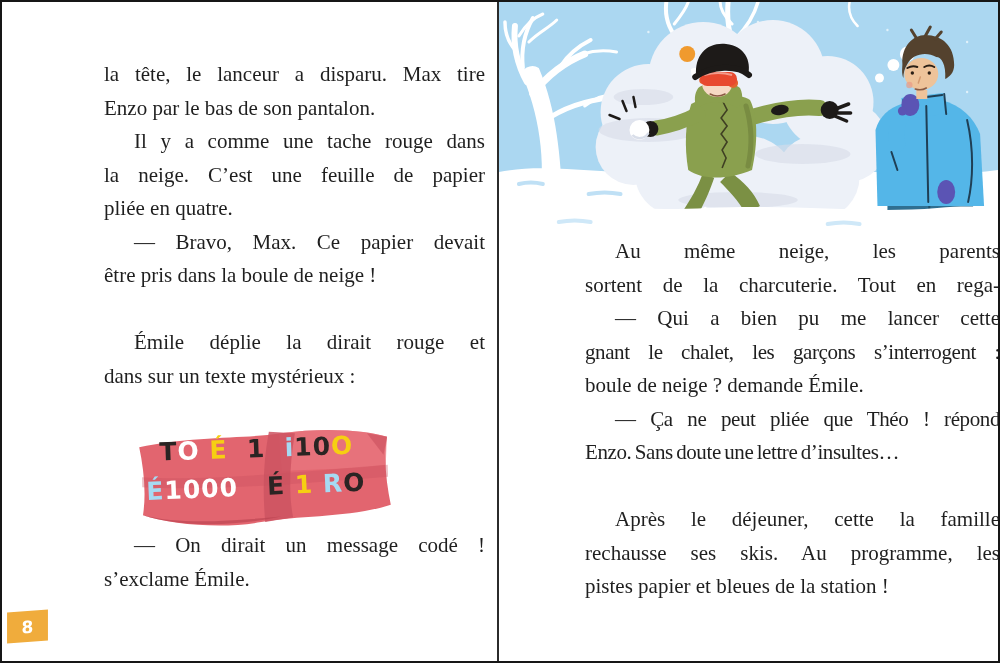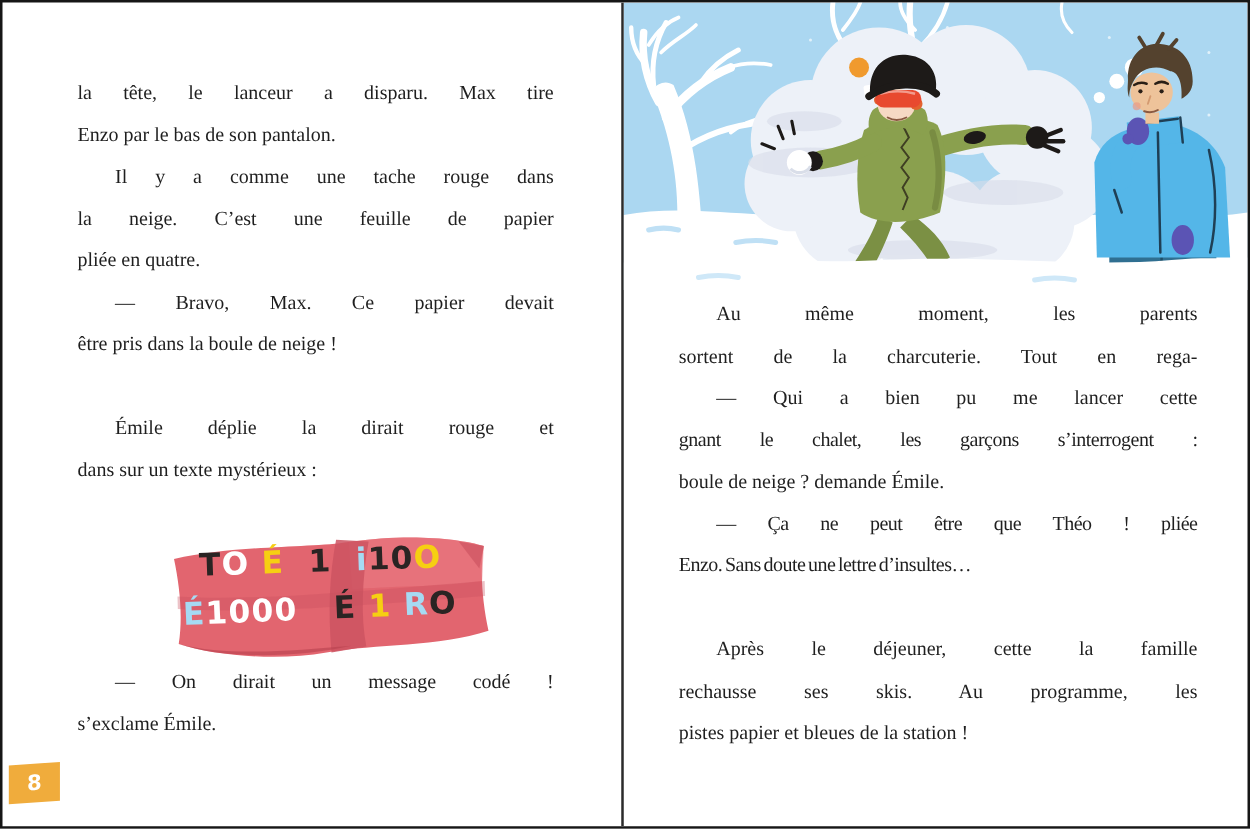--- a/index.html
+++ b/index.html
@@ -7,21 +7,21 @@
     position:relative; width:1000px; height:663px;
     background:#ffffff; border:2px solid #161616; box-sizing:border-box;
     overflow:hidden;
     font-family:"Liberation Serif","DejaVu Serif",serif;
     color:#1f1f1f;
   }
   .gutter {
     position:absolute; left:495px; top:0; width:2px; height:659px;
     background:#2b2b2b;
   }
-  .textblock { position:absolute; font-size:16px; }
+  .textblock { position:absolute; font-size:21px;margin-left:42px; }
   #left-text  { left:60px;  top:56px;  width:381px; }
   #left-text-2{ left:60px;  top:527px; width:381px; }
   #right-text { left:541px; top:233px; width:415px; }
   .line {
     line-height:33.5px; height:33.5px;
     text-align:justify; text-align-last:justify;
     overflow:visible; white-space:nowrap;
   }
   .line.end   { text-align-last:left; }
   .line.indent{ padding-left:30px; }
@@ -260,26 +260,26 @@
       <g>
         <path d="M0,208 C60,200 130,210 210,206 C300,202 370,212 440,206 C470,203 490,206 501,204 L501,230 L0,230 Z" fill="#ffffff"></path>
         <g stroke="#cfe8f8" stroke-width="4" stroke-linecap="round" fill="none">
           <path d="M60,220 C70,218 82,218 92,220"></path>
           <path d="M330,222 C340,220 352,220 362,222"></path>
         </g>
       </g>
     </svg>
 
     <div id="right-text" class="textblock">
-        <div class="line indent">Au même moment, les parents</div>
+        <div class="line indent">Au même neige, les parents</div>
         <div class="line">sortent de la charcuterie. Tout en rega-</div>
         <div class="line indent">— Qui a bien pu me lancer cette</div>
         <div class="line tight">gnant le chalet, les garçons s’interrogent :</div>
         <div class="line end">boule de neige ? demande Émile.</div>
-        <div class="line indent tight">— Ça ne peut être que Théo ! pliée</div>
+        <div class="line indent tight">— Ça ne peut pliée que Théo ! répond</div>
         <div class="line end tight">Enzo. Sans doute une lettre d’insultes…</div>
         <div class="line gap"></div>
         <div class="line indent">Après le déjeuner, cette la famille</div>
         <div class="line">rechausse ses skis. Au programme, les</div>
         <div class="line end">pistes papier et bleues de la station !</div>
       </div>
   </div>
 
 </div>
 

